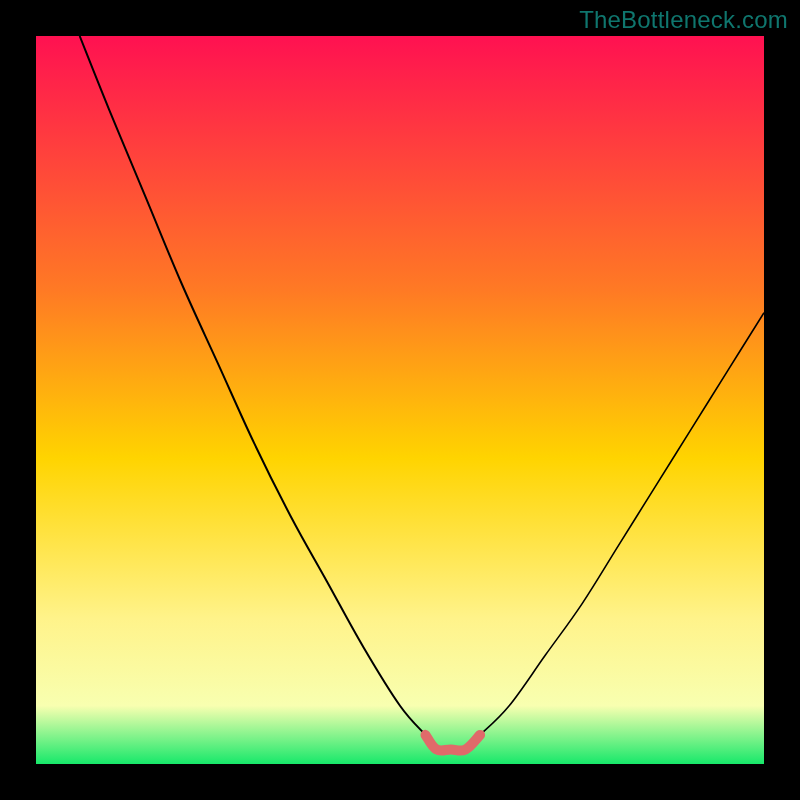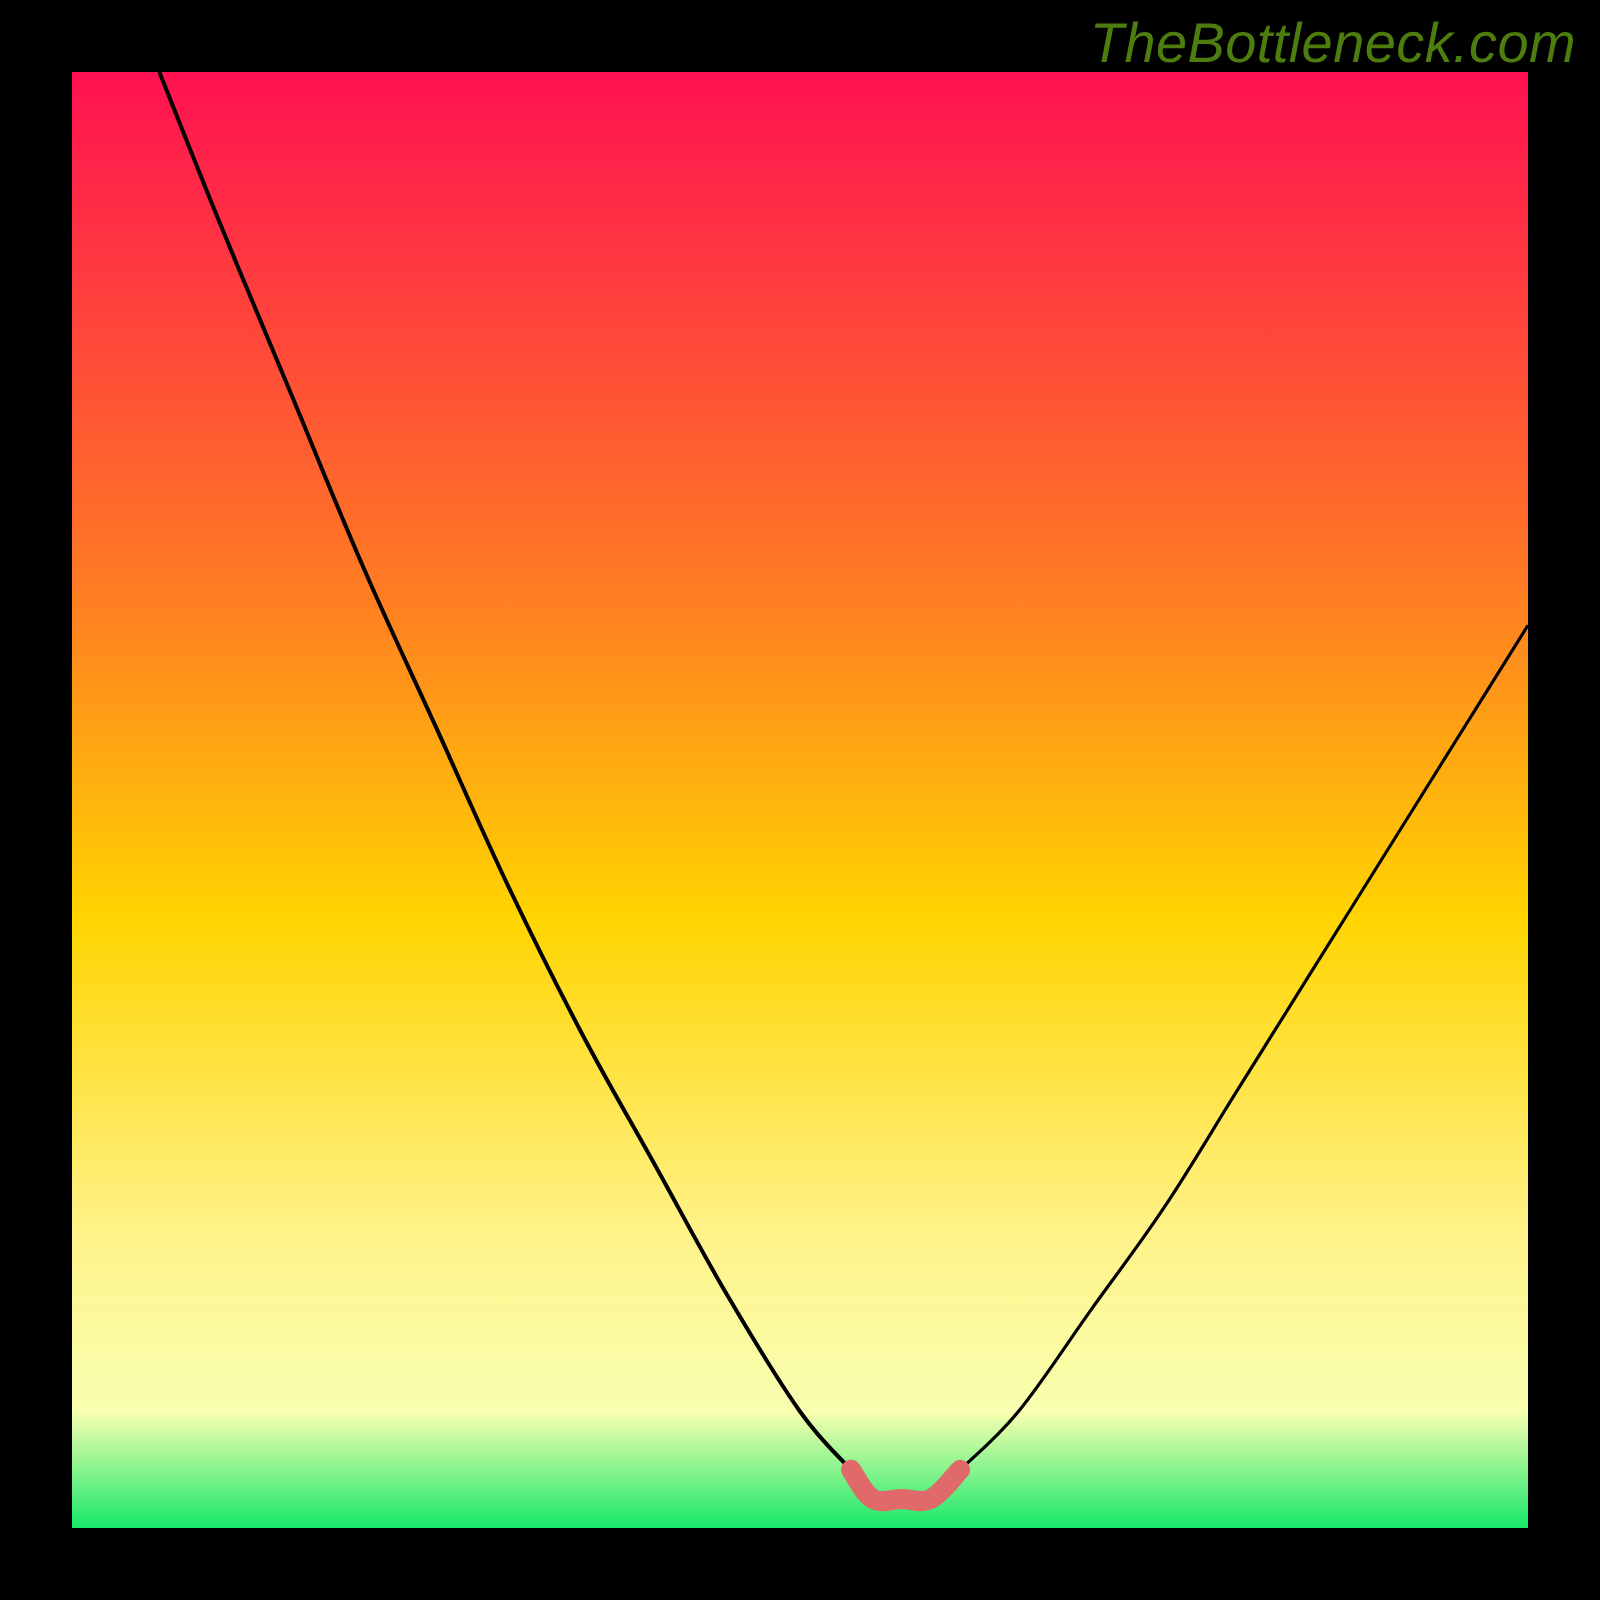--- a/index.html
+++ b/index.html
@@ -14,26 +14,25 @@
   .frame {
     position: relative;
     width: 800px;
     height: 800px;
     background: #000;
   }
   .watermark {
     position: absolute;
     top: 6px;
     right: 12px;
-    color: #4d7c0f;
-    font-size: 28px;
+    color: #0f766e;
+    font-size: 24px;
     font-weight: 500;
     letter-spacing: 0.2px;
     z-index: 10;
-    font-style: italic;
   }
   .plot {
     position: absolute;
     left: 36px;
     top: 36px;
     width: 728px;
     height: 728px;
   }
   .plot svg {
     display: block;

